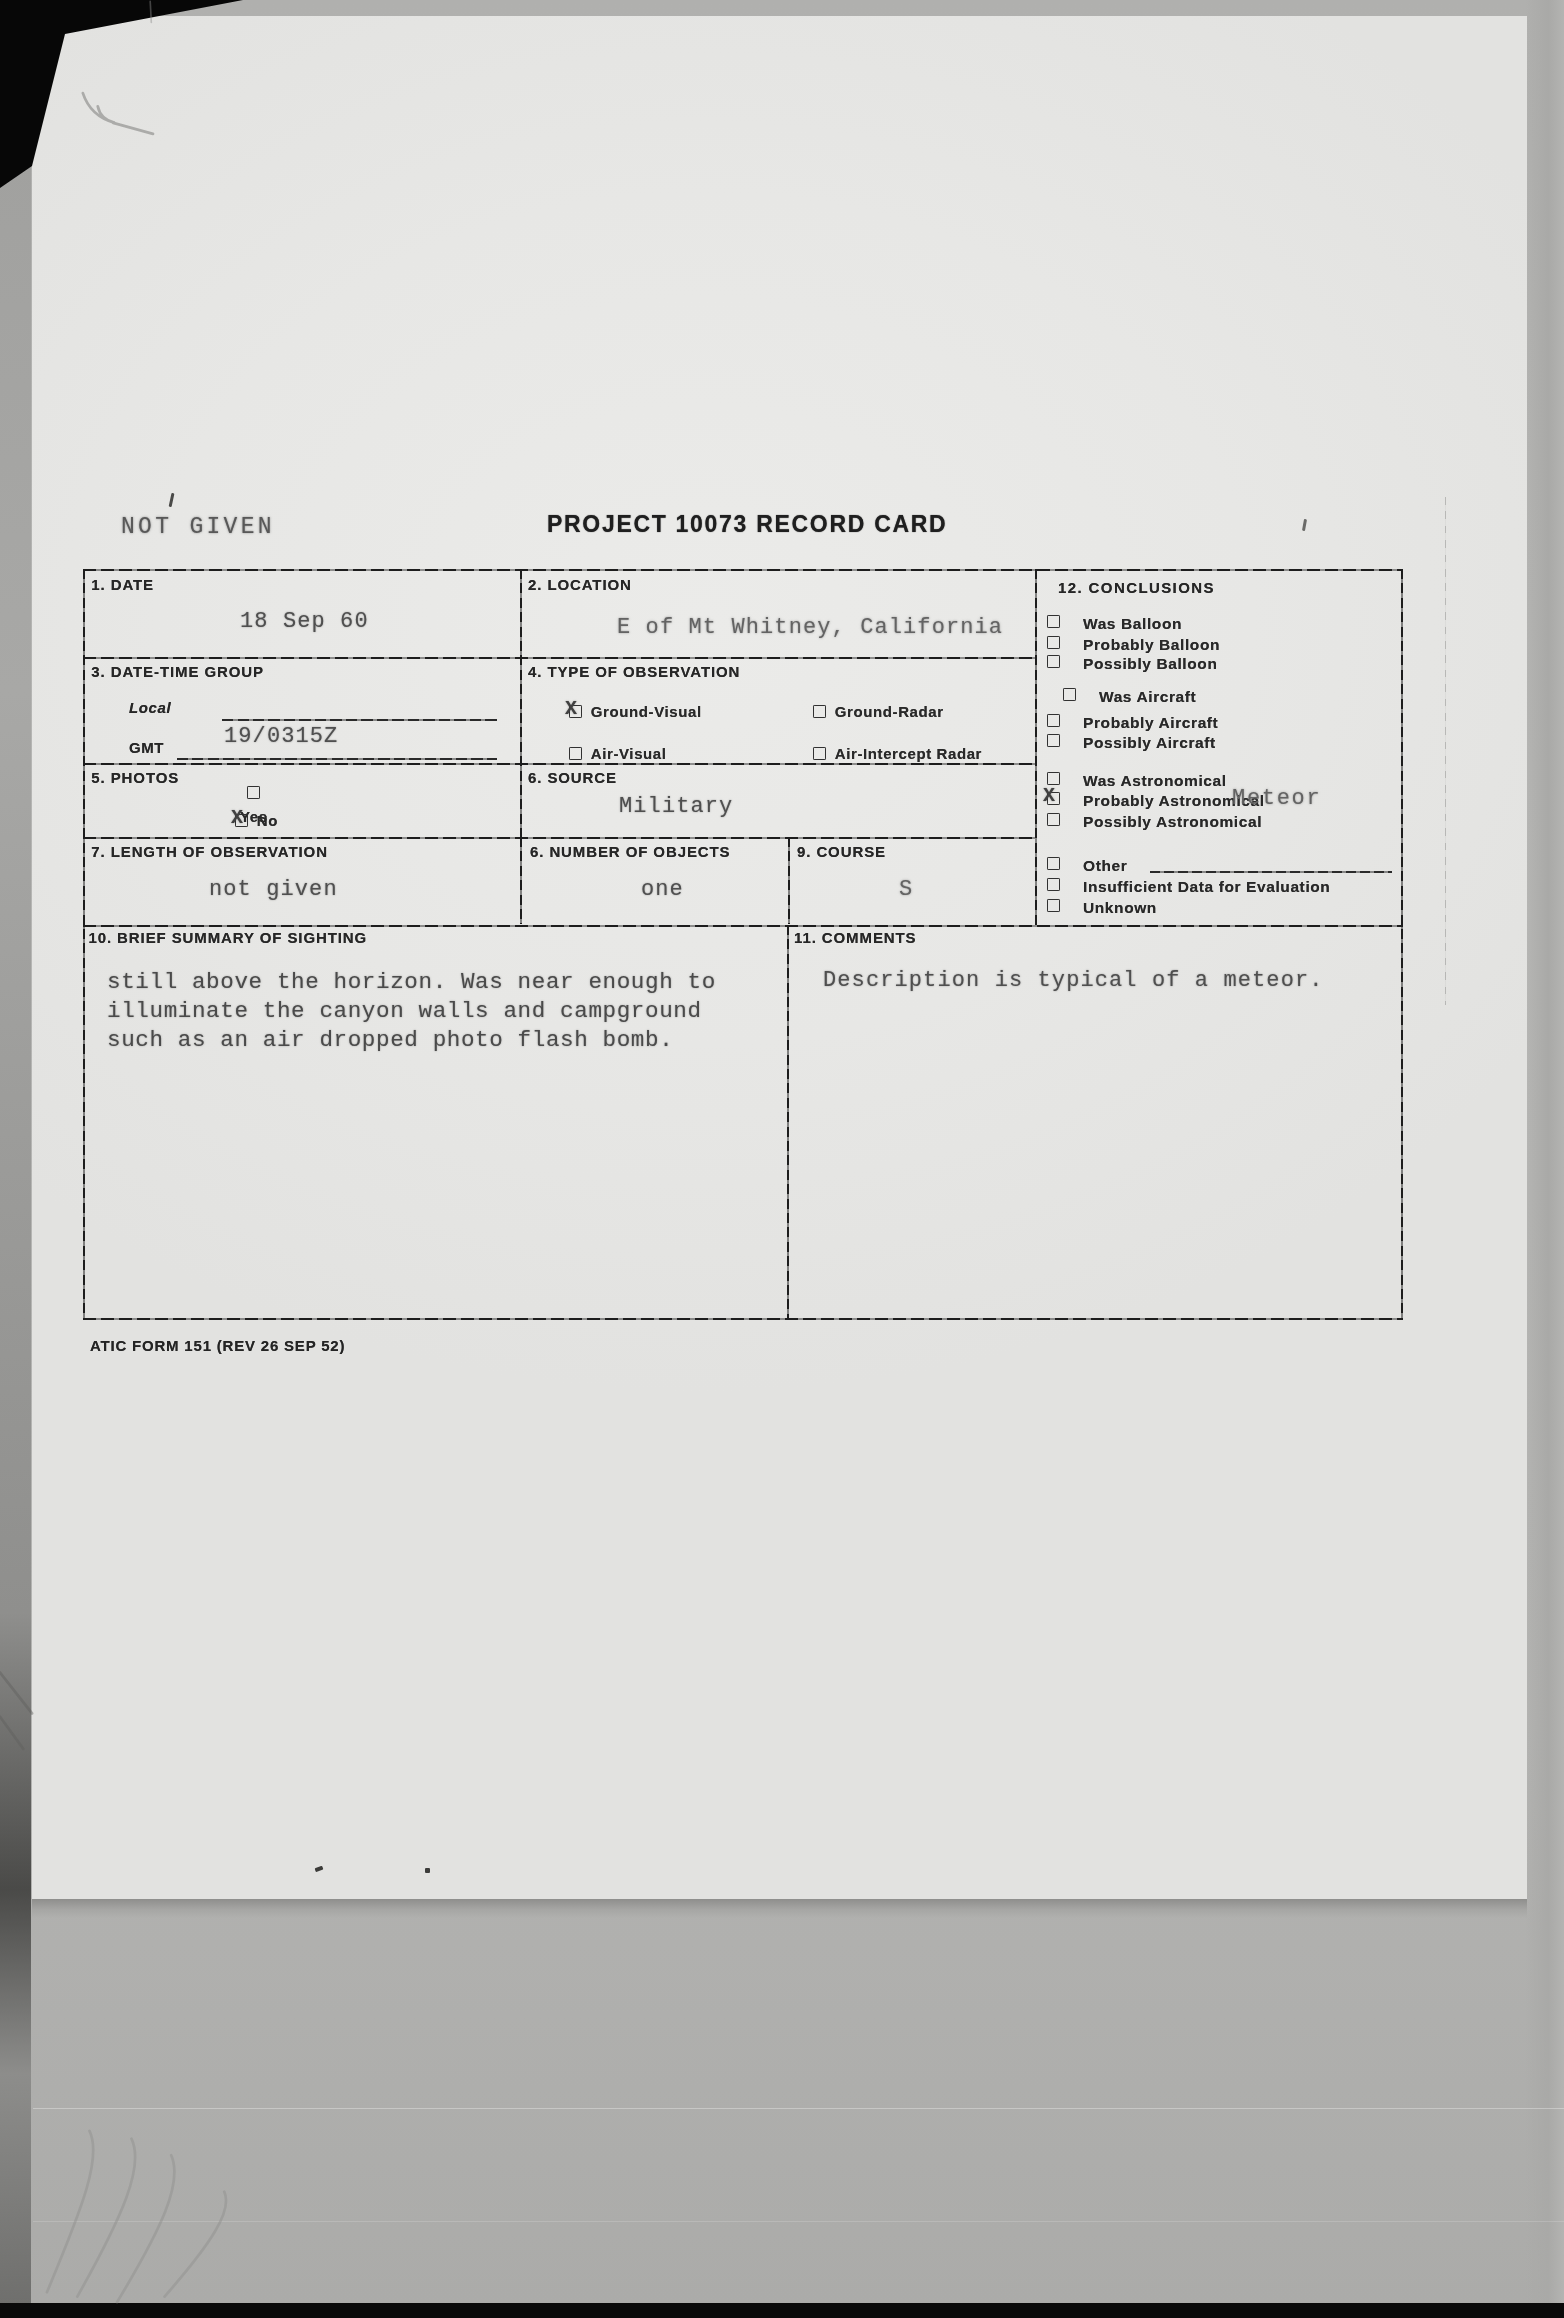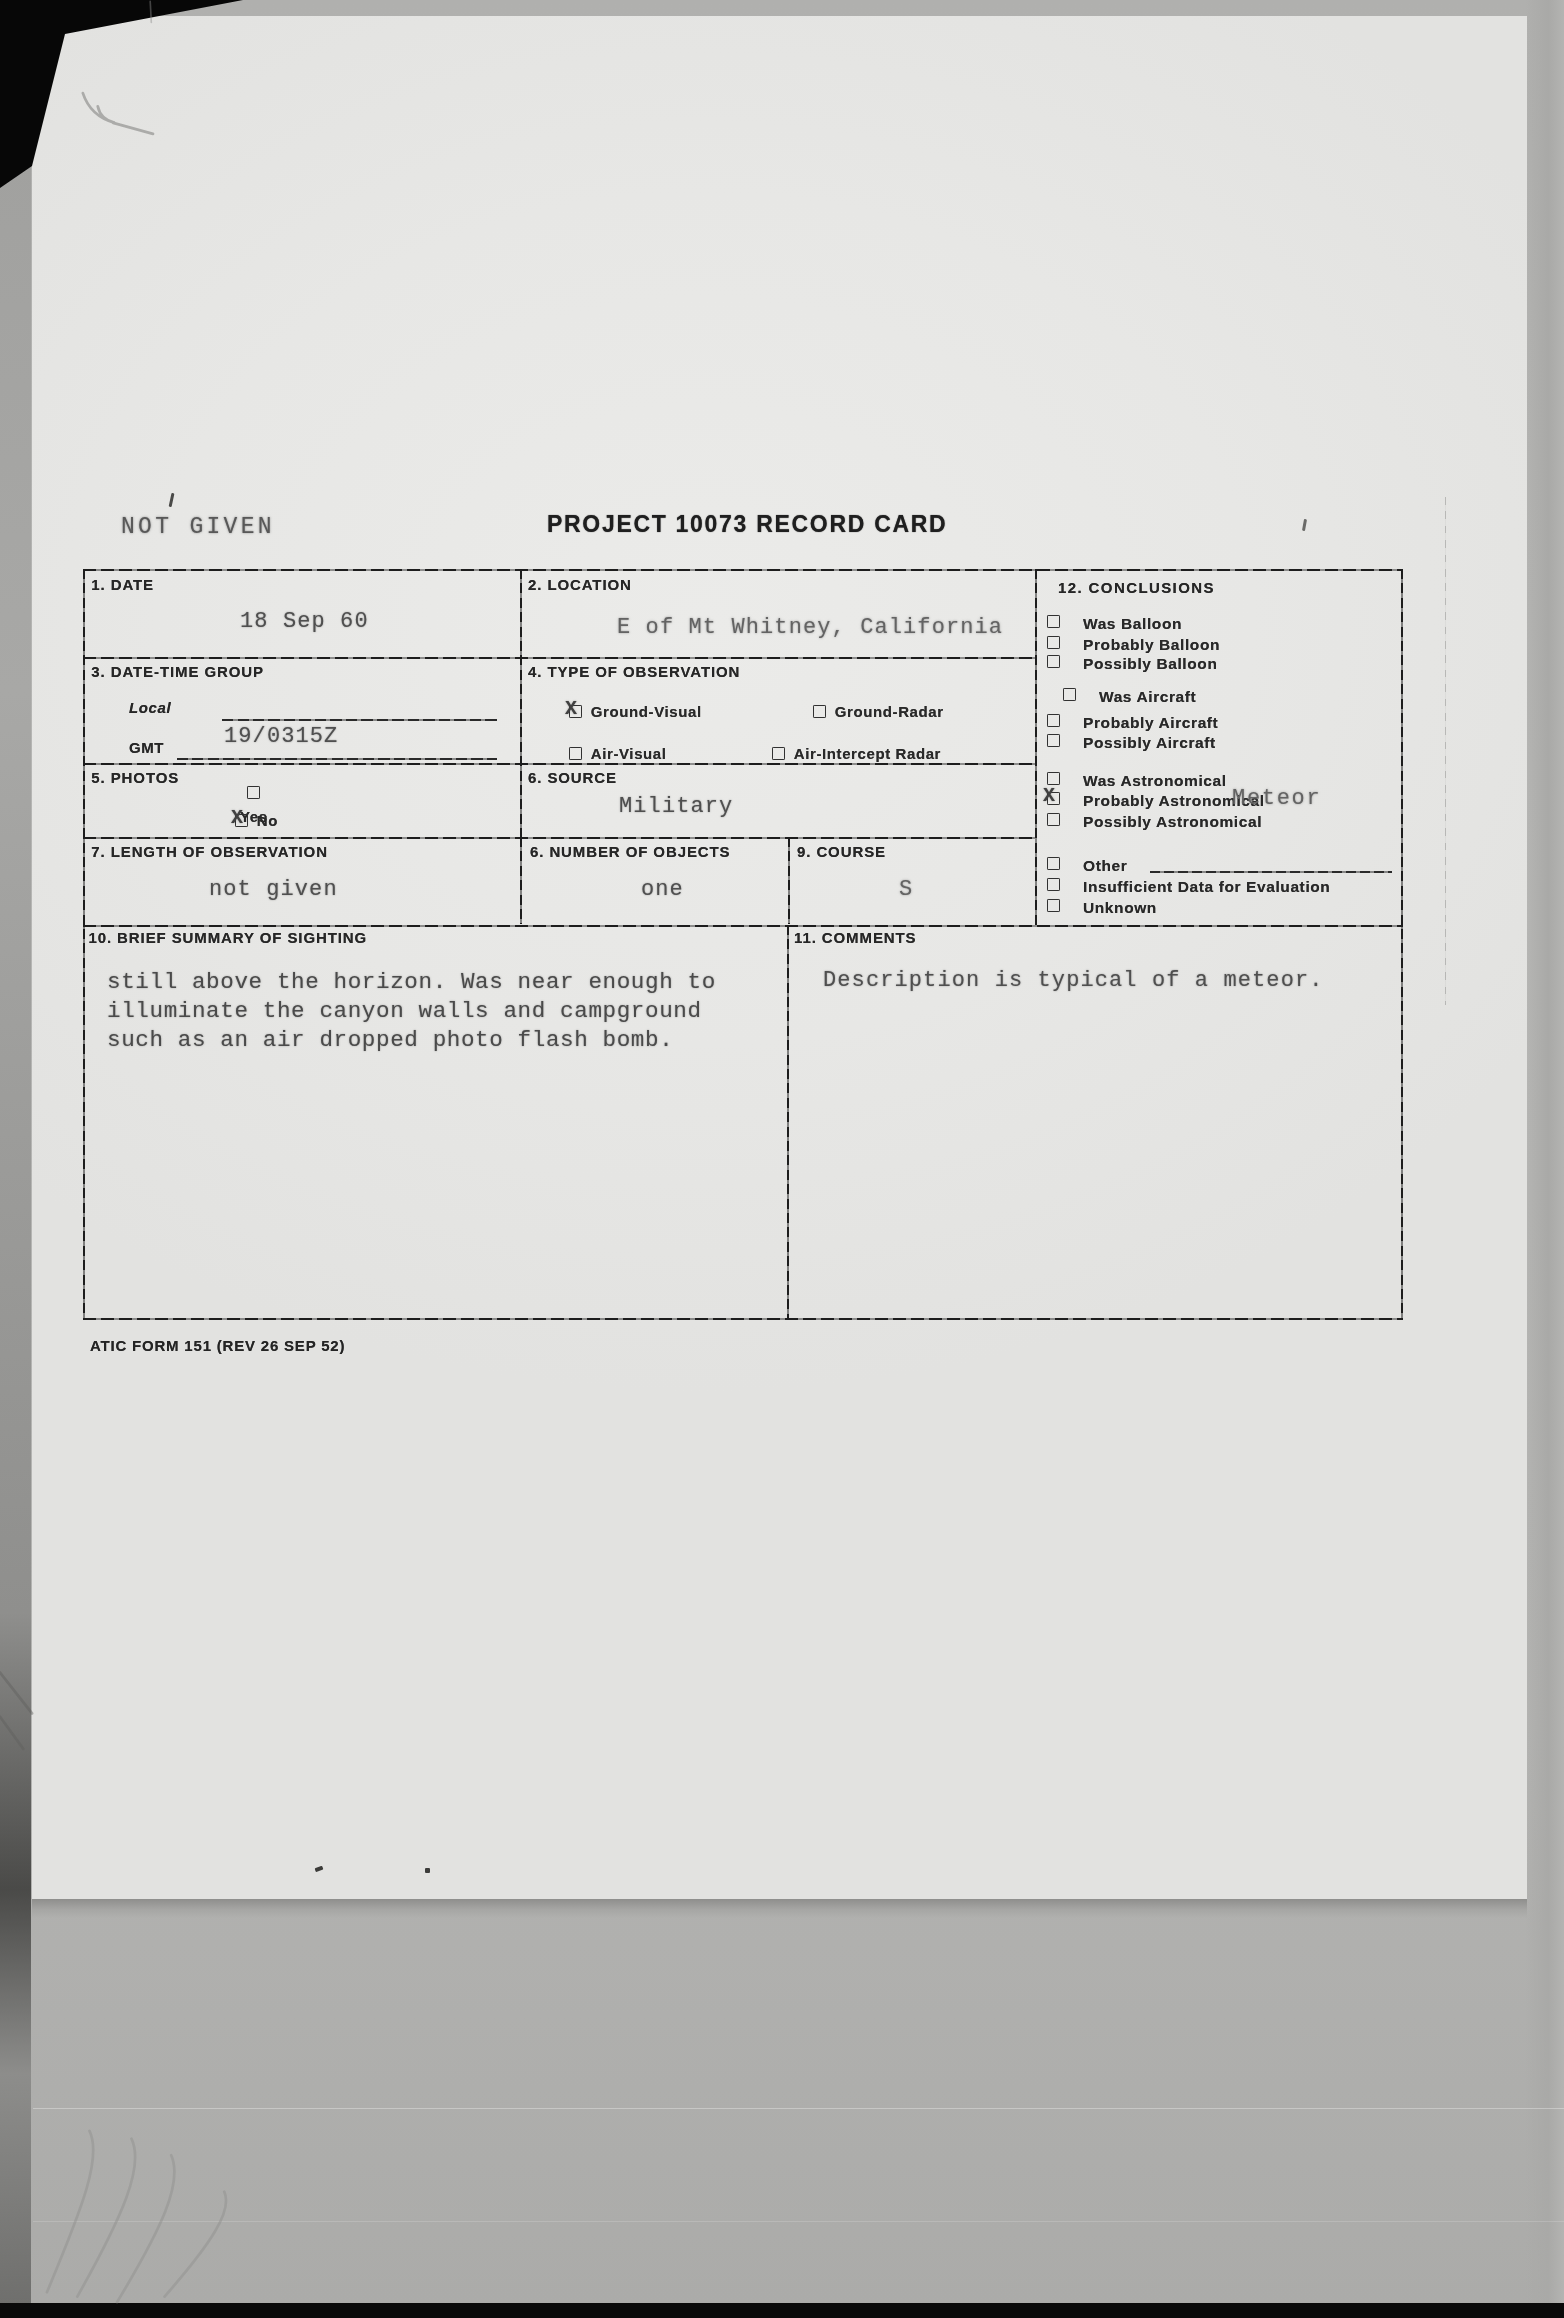--- a/index.html
+++ b/index.html
@@ -190,21 +190,21 @@
         <span class="mark"></span>
       </span>
     <span class="olabel">Ground-Radar</span>
   </div>
   <div class="opt" style="left:486px;top:176px;">
     <span class="cb">
         <span class="mark"></span>
       </span>
     <span class="olabel">Air-Visual</span>
   </div>
-  <div class="opt" style="left:689px;top:176px;">
+  <div class="opt" style="left:730px;top:176px;">
     <span class="cb">
         <span class="mark"></span>
       </span>
     <span class="olabel">Air-Intercept Radar</span>
   </div>
 
   <div class="lbl" style="left:8.3px;top:200px;">5. PHOTOS</div>
   <div class="opt" style="left:157px;top:217px;flex-direction:column;">
     <span class="cb">
         <span class="mark"></span>

